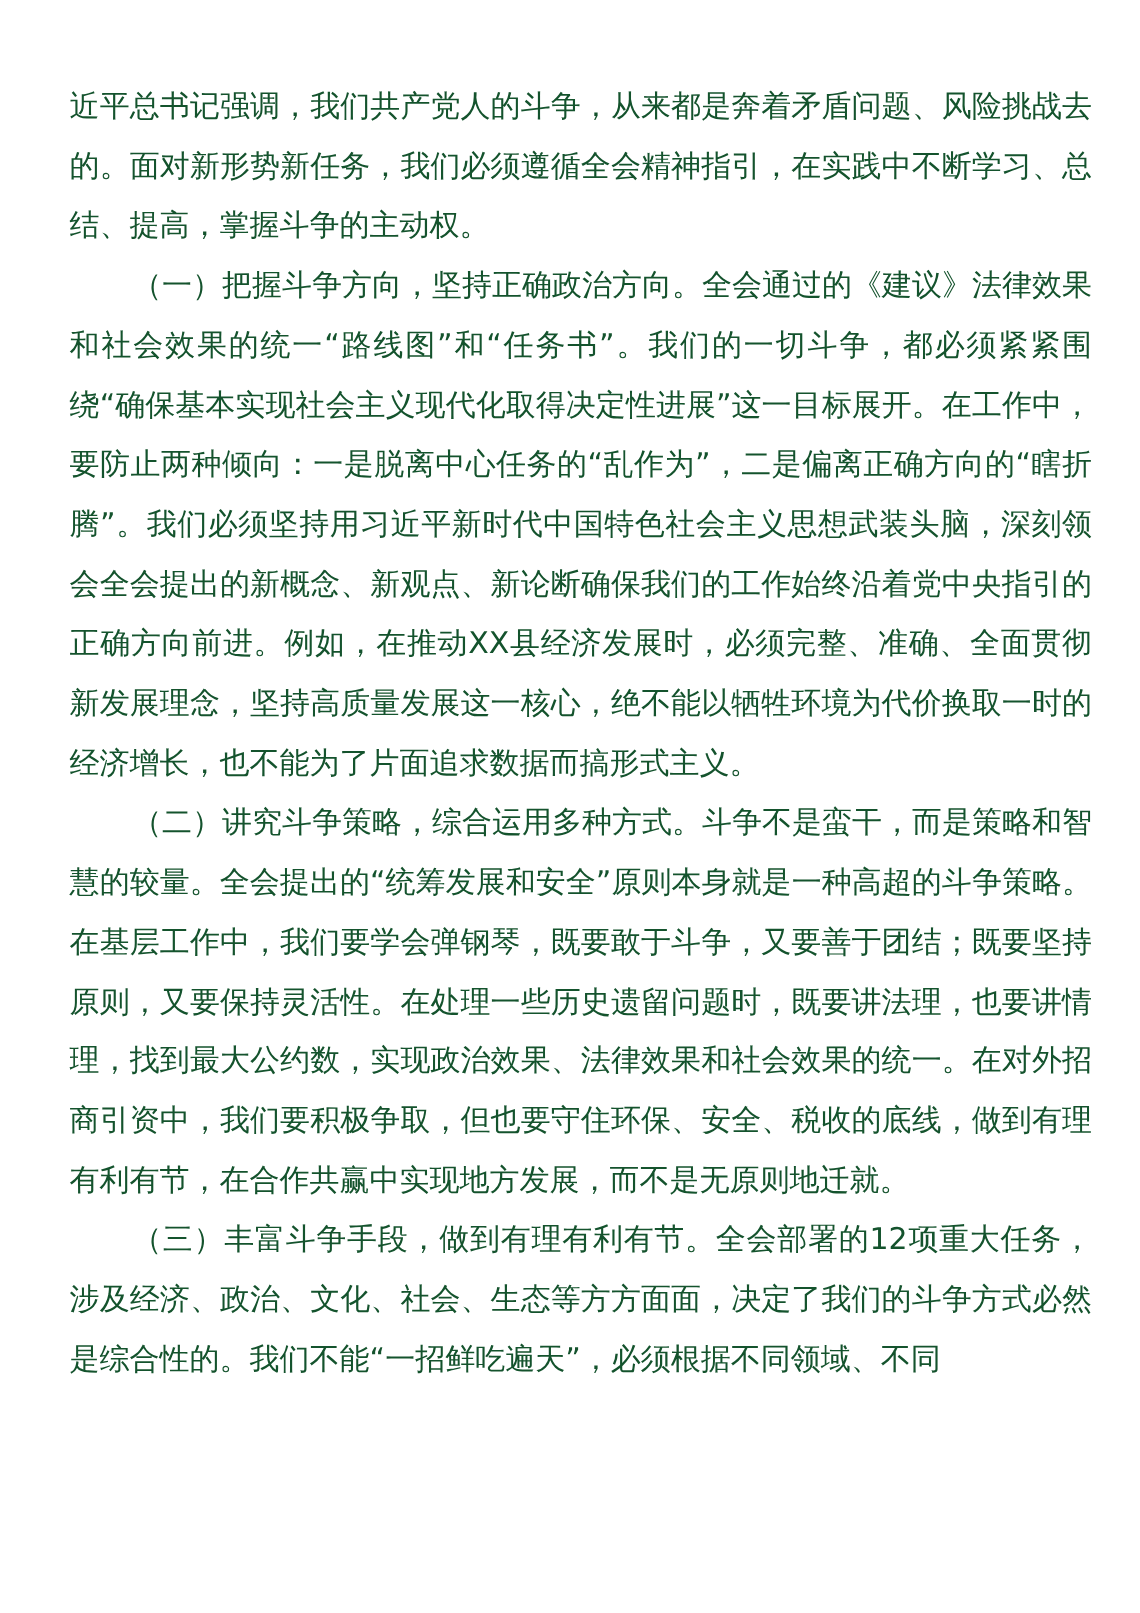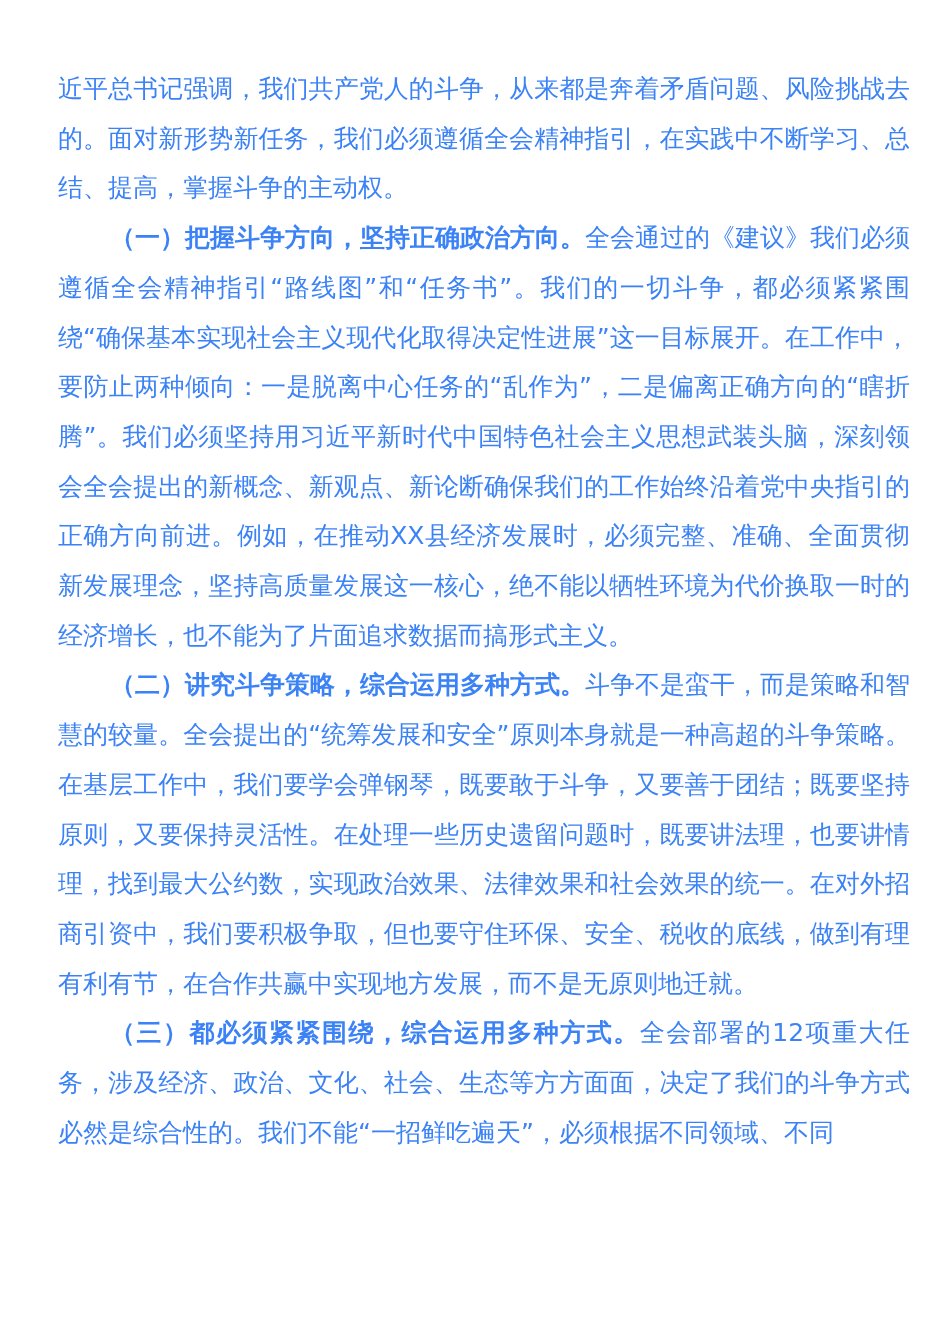--- a/index.html
+++ b/index.html
@@ -14,45 +14,45 @@
     position: relative;
   }
   .page {
     position: absolute;
     left: 58px;
     top: 64px;
     width: 852px;
     font-family: "DejaVu Sans", "Liberation Sans", sans-serif;
     font-size: 25px;
     line-height: 49.7px;
-    color: #3b82f6;
+    color: #14532d;
   }
   .para {
     margin: 0;
     padding: 0;
     text-align: justify;
     text-justify: inter-character;
     word-break: break-all;
   }
   .para.indent {
     text-indent: 52px;
   }
   .heading {
-    font-weight: bold;
+    font-weight: normal;
   }
 </style>
 </head>
 <body>
 
 <div class="page">
   <p class="para">
     <span>近平总书记强调，我们共产党人的斗争，从来都是奔着矛盾问题、风险挑战去的。面对新形势新任务，我们必须遵循全会精神指引，在实践中不断学习、总结、提高，掌握斗争的主动权。</span>
   </p>
   <p class="para indent">
-    <span class="heading">（一）把握斗争方向，坚持正确政治方向。</span><span>全会通过的《建议》我们必须遵循全会精神指引“路线图”和“任务书”。我们的一切斗争，都必须紧紧围绕“确保基本实现社会主义现代化取得决定性进展”这一目标展开。在工作中，要防止两种倾向：一是脱离中心任务的“乱作为”，二是偏离正确方向的“瞎折腾”。我们必须坚持用习近平新时代中国特色社会主义思想武装头脑，深刻领会全会提出的新概念、新观点、新论断确保我们的工作始终沿着党中央指引的正确方向前进。例如，在推动XX县经济发展时，必须完整、准确、全面贯彻新发展理念，坚持高质量发展这一核心，绝不能以牺牲环境为代价换取一时的经济增长，也不能为了片面追求数据而搞形式主义。</span>
+    <span class="heading">（一）把握斗争方向，坚持正确政治方向。</span><span>全会通过的《建议》法律效果和社会效果的统一“路线图”和“任务书”。我们的一切斗争，都必须紧紧围绕“确保基本实现社会主义现代化取得决定性进展”这一目标展开。在工作中，要防止两种倾向：一是脱离中心任务的“乱作为”，二是偏离正确方向的“瞎折腾”。我们必须坚持用习近平新时代中国特色社会主义思想武装头脑，深刻领会全会提出的新概念、新观点、新论断确保我们的工作始终沿着党中央指引的正确方向前进。例如，在推动XX县经济发展时，必须完整、准确、全面贯彻新发展理念，坚持高质量发展这一核心，绝不能以牺牲环境为代价换取一时的经济增长，也不能为了片面追求数据而搞形式主义。</span>
   </p>
   <p class="para indent">
     <span class="heading">（二）讲究斗争策略，综合运用多种方式。</span><span>斗争不是蛮干，而是策略和智慧的较量。全会提出的“统筹发展和安全”原则本身就是一种高超的斗争策略。在基层工作中，我们要学会弹钢琴，既要敢于斗争，又要善于团结；既要坚持原则，又要保持灵活性。在处理一些历史遗留问题时，既要讲法理，也要讲情理，找到最大公约数，实现政治效果、法律效果和社会效果的统一。在对外招商引资中，我们要积极争取，但也要守住环保、安全、税收的底线，做到有理有利有节，在合作共赢中实现地方发展，而不是无原则地迁就。</span>
   </p>
   <p class="para indent">
-    <span class="heading">（三）都必须紧紧围绕，综合运用多种方式。</span><span>全会部署的12项重大任务，涉及经济、政治、文化、社会、生态等方方面面，决定了我们的斗争方式必然是综合性的。我们不能“一招鲜吃遍天”，必须根据不同领域、不同</span>
+    <span class="heading">（三）丰富斗争手段，做到有理有利有节。</span><span>全会部署的12项重大任务，涉及经济、政治、文化、社会、生态等方方面面，决定了我们的斗争方式必然是综合性的。我们不能“一招鲜吃遍天”，必须根据不同领域、不同</span>
   </p>
 </div>
 
 </body></html>

